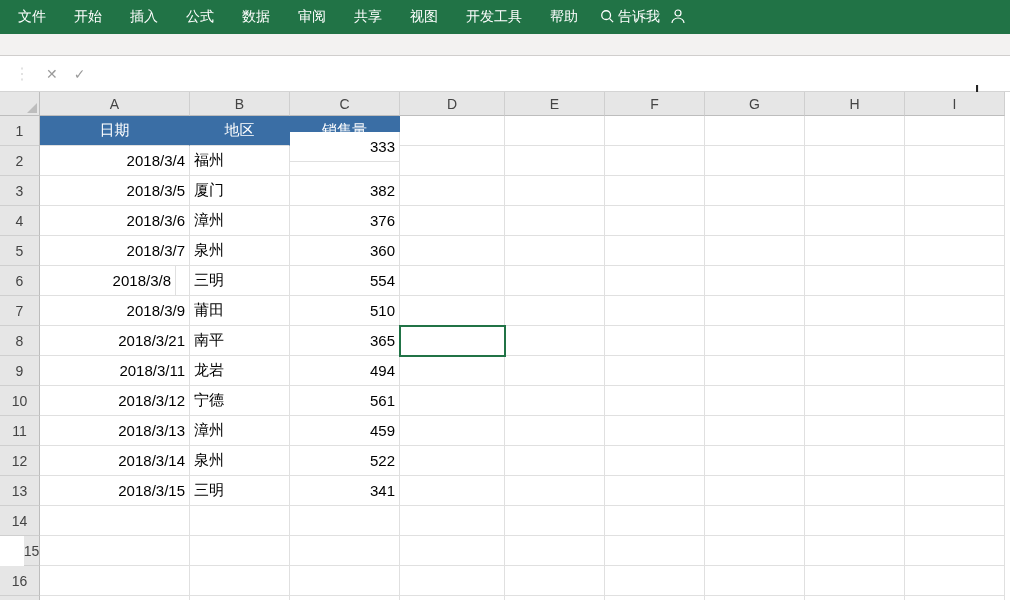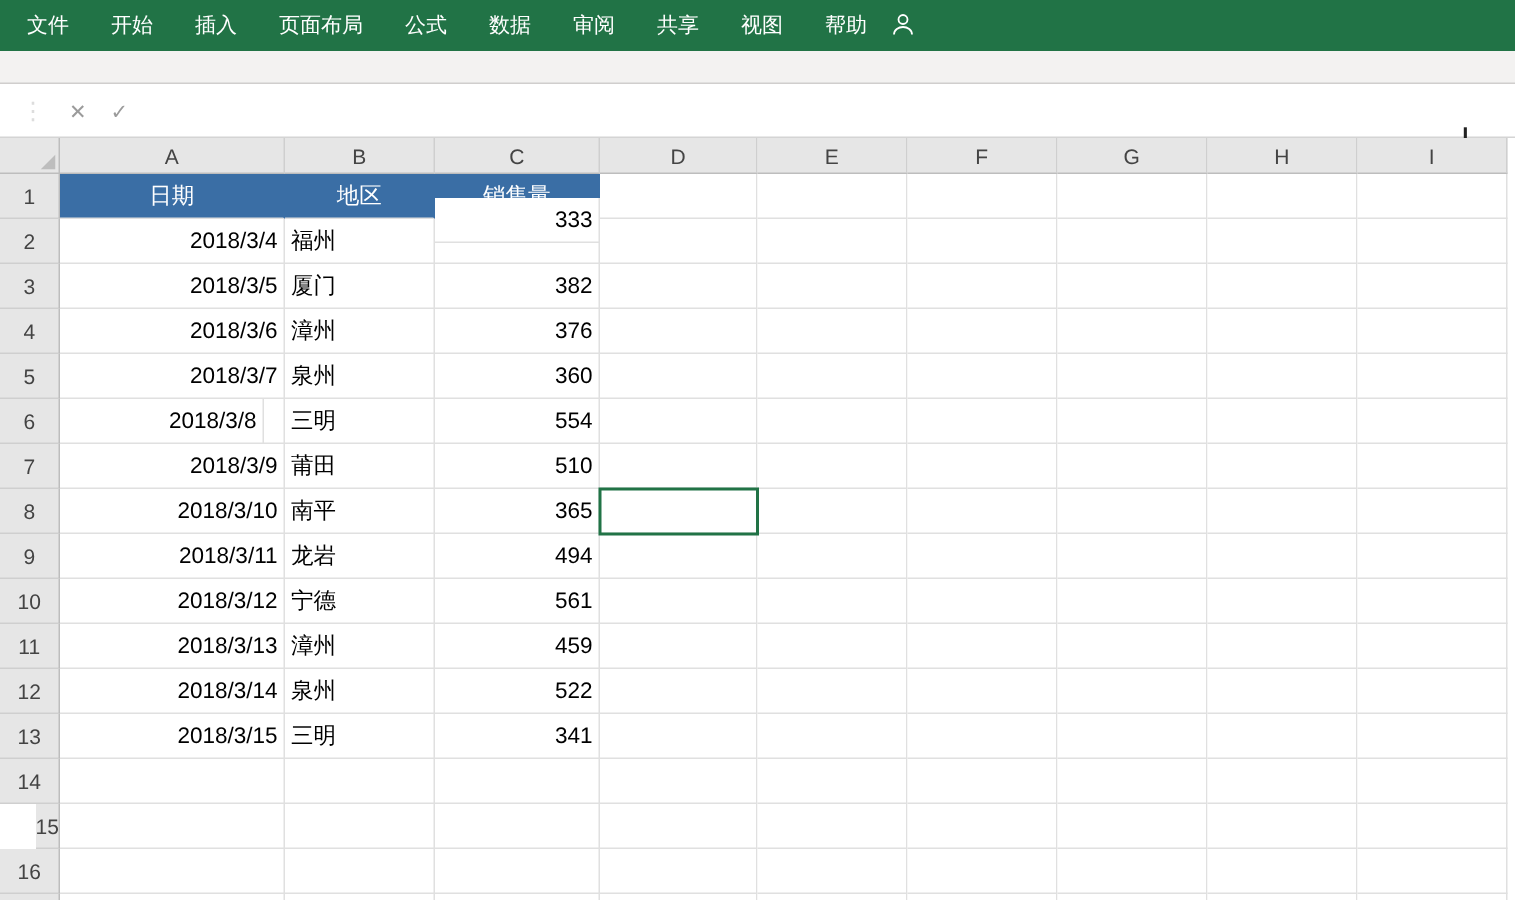--- a/index.html
+++ b/index.html
@@ -43,27 +43,34 @@
 .cell.left { justify-content: flex-start; }
 .cell.selected { outline: 2px solid #217346; outline-offset: -1px; z-index: 3; }
 </style>
 </head>
 <body>
 
 <div class="ribbon" id="ribbon">
     <div class="tab">文件</div>
     <div class="tab">开始</div>
     <div class="tab">插入</div>
-    <div class="tab">页面布局</div>
     <div class="tab">公式</div>
     <div class="tab">数据</div>
     <div class="tab">审阅</div>
     <div class="tab">共享</div>
     <div class="tab">视图</div>
+    <div class="tab">开发工具</div>
     <div class="tab">帮助</div>
+    <div class="tab tell-me">
+      <span class="search-icon"><svg viewBox="0 0 16 16" fill="none" stroke="#fff" stroke-width="1.5">
+          <circle cx="7" cy="7" r="5"></circle>
+          <line x1="11" y1="11" x2="15" y2="15"></line>
+        </svg></span>
+      <span>告诉我</span>
+    </div>
     <div class="tab spacer">
       <span class="person-icon"><svg viewBox="0 0 16 16" fill="none" stroke="#fff" stroke-width="1.2">
           <circle cx="8" cy="5" r="3"></circle>
           <path d="M2 15c0-3 3-5 6-5s6 2 6 5"></path>
         </svg></span>
     </div>
   </div>
 
 <div class="below-ribbon"></div>
 
@@ -280,21 +287,21 @@
       <div class="cell right" style="left: 250px; top: 90px; width: 110px;">376</div>
       <div class="cell right" style="left: 0px; top: 120px; width: 150px;">2018/3/7</div>
       <div class="cell left" style="left: 150px; top: 120px; width: 100px;">泉州</div>
       <div class="cell right" style="left: 250px; top: 120px; width: 110px;">360</div>
       <div class="cell right" style="left: 0px; top: 150px; width: 136px;">2018/3/8</div>
       <div class="cell left" style="left: 150px; top: 150px; width: 100px;">三明</div>
       <div class="cell right" style="left: 250px; top: 150px; width: 110px;">554</div>
       <div class="cell right" style="left: 0px; top: 180px; width: 150px;">2018/3/9</div>
       <div class="cell left" style="left: 150px; top: 180px; width: 100px;">莆田</div>
       <div class="cell right" style="left: 250px; top: 180px; width: 110px;">510</div>
-      <div class="cell right" style="left: 0px; top: 210px; width: 150px;">2018/3/10</div>
+      <div class="cell right" style="left: 0px; top: 210px; width: 150px;">2018/3/21</div>
       <div class="cell left" style="left: 150px; top: 210px; width: 100px;">南平</div>
       <div class="cell right" style="left: 250px; top: 210px; width: 110px;">365</div>
       <div class="cell right" style="left: 0px; top: 240px; width: 150px;">2018/3/11</div>
       <div class="cell left" style="left: 150px; top: 240px; width: 100px;">龙岩</div>
       <div class="cell right" style="left: 250px; top: 240px; width: 110px;">494</div>
       <div class="cell right" style="left: 0px; top: 270px; width: 150px;">2018/3/12</div>
       <div class="cell left" style="left: 150px; top: 270px; width: 100px;">宁德</div>
       <div class="cell right" style="left: 250px; top: 270px; width: 110px;">561</div>
       <div class="cell right" style="left: 0px; top: 300px; width: 150px;">2018/3/13</div>
       <div class="cell left" style="left: 150px; top: 300px; width: 100px;">漳州</div>

